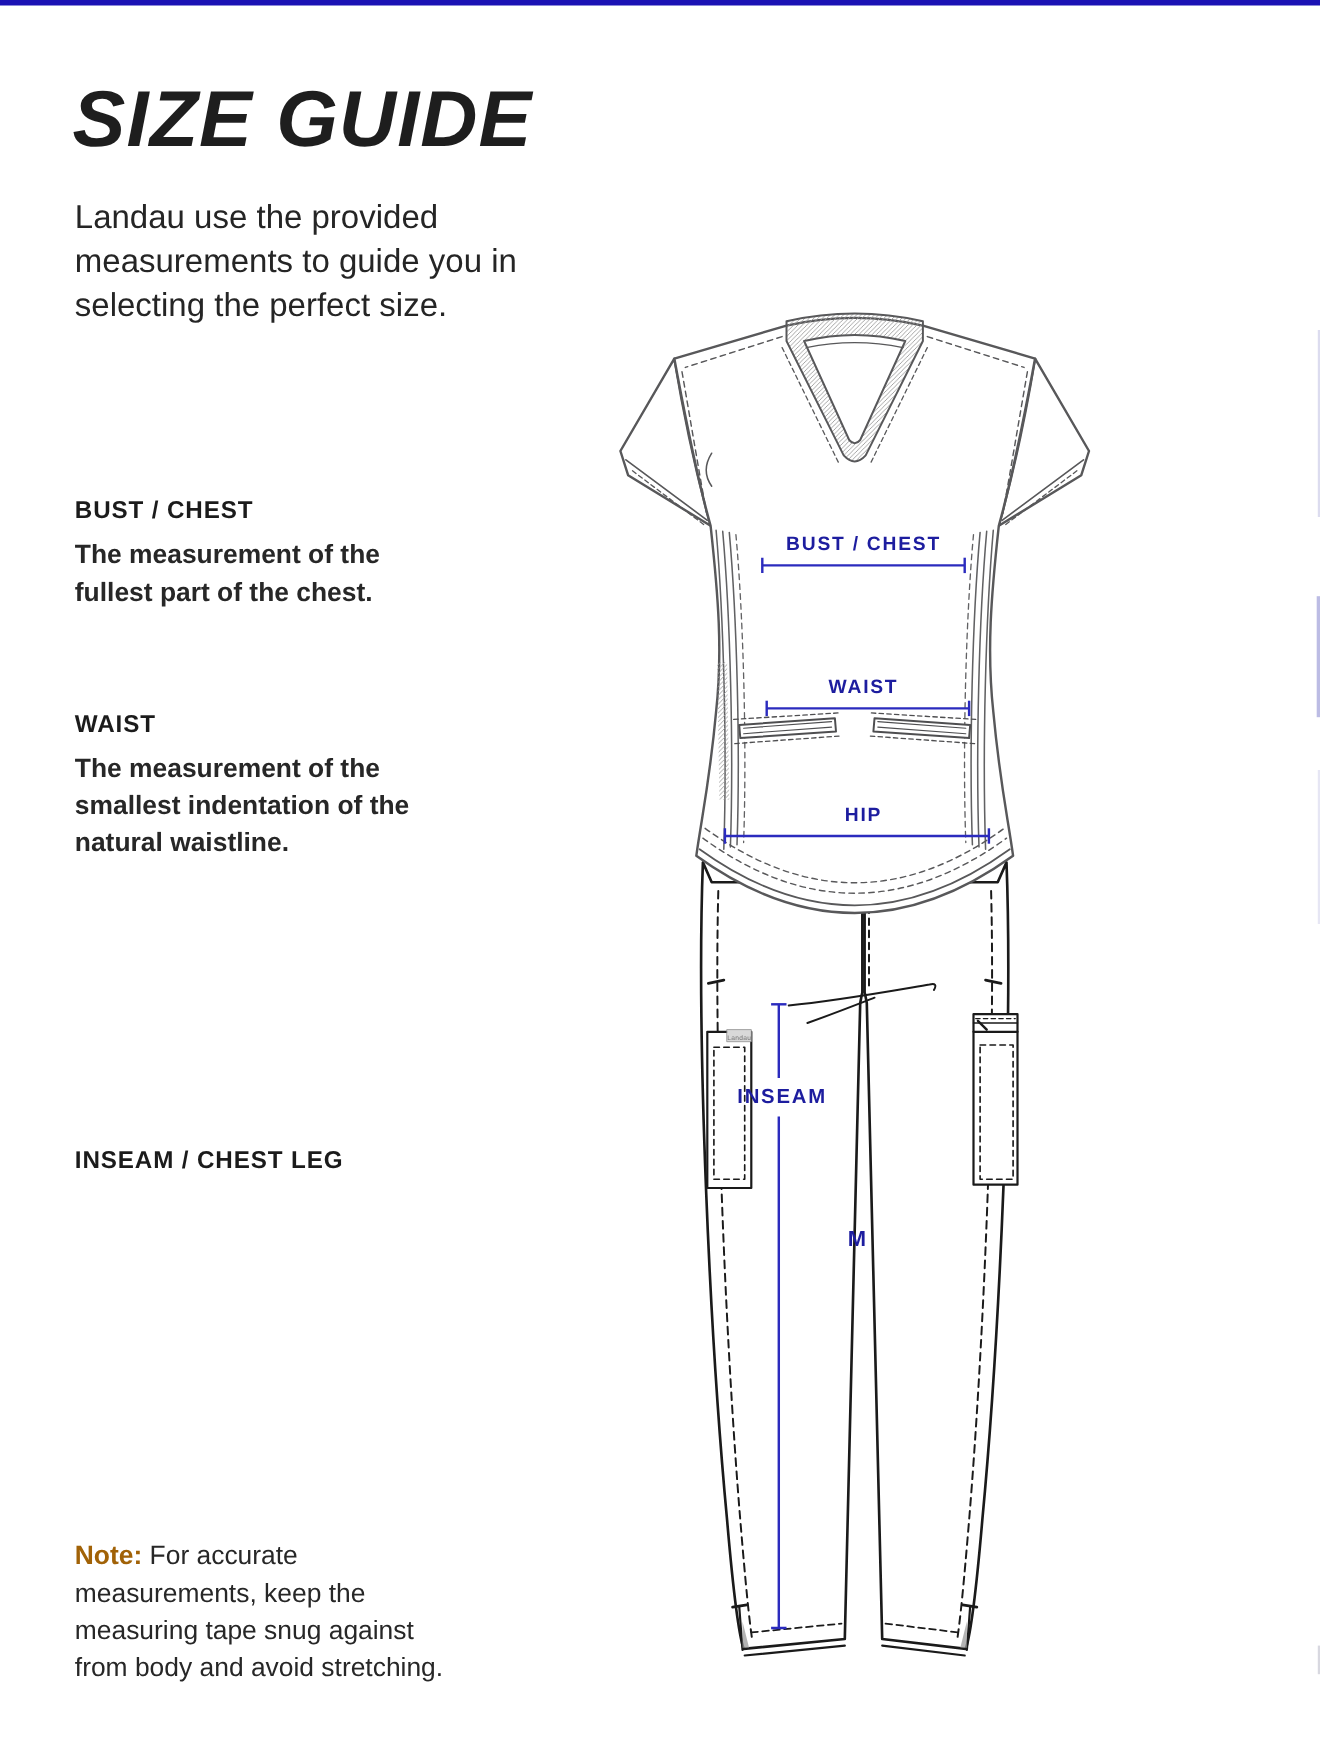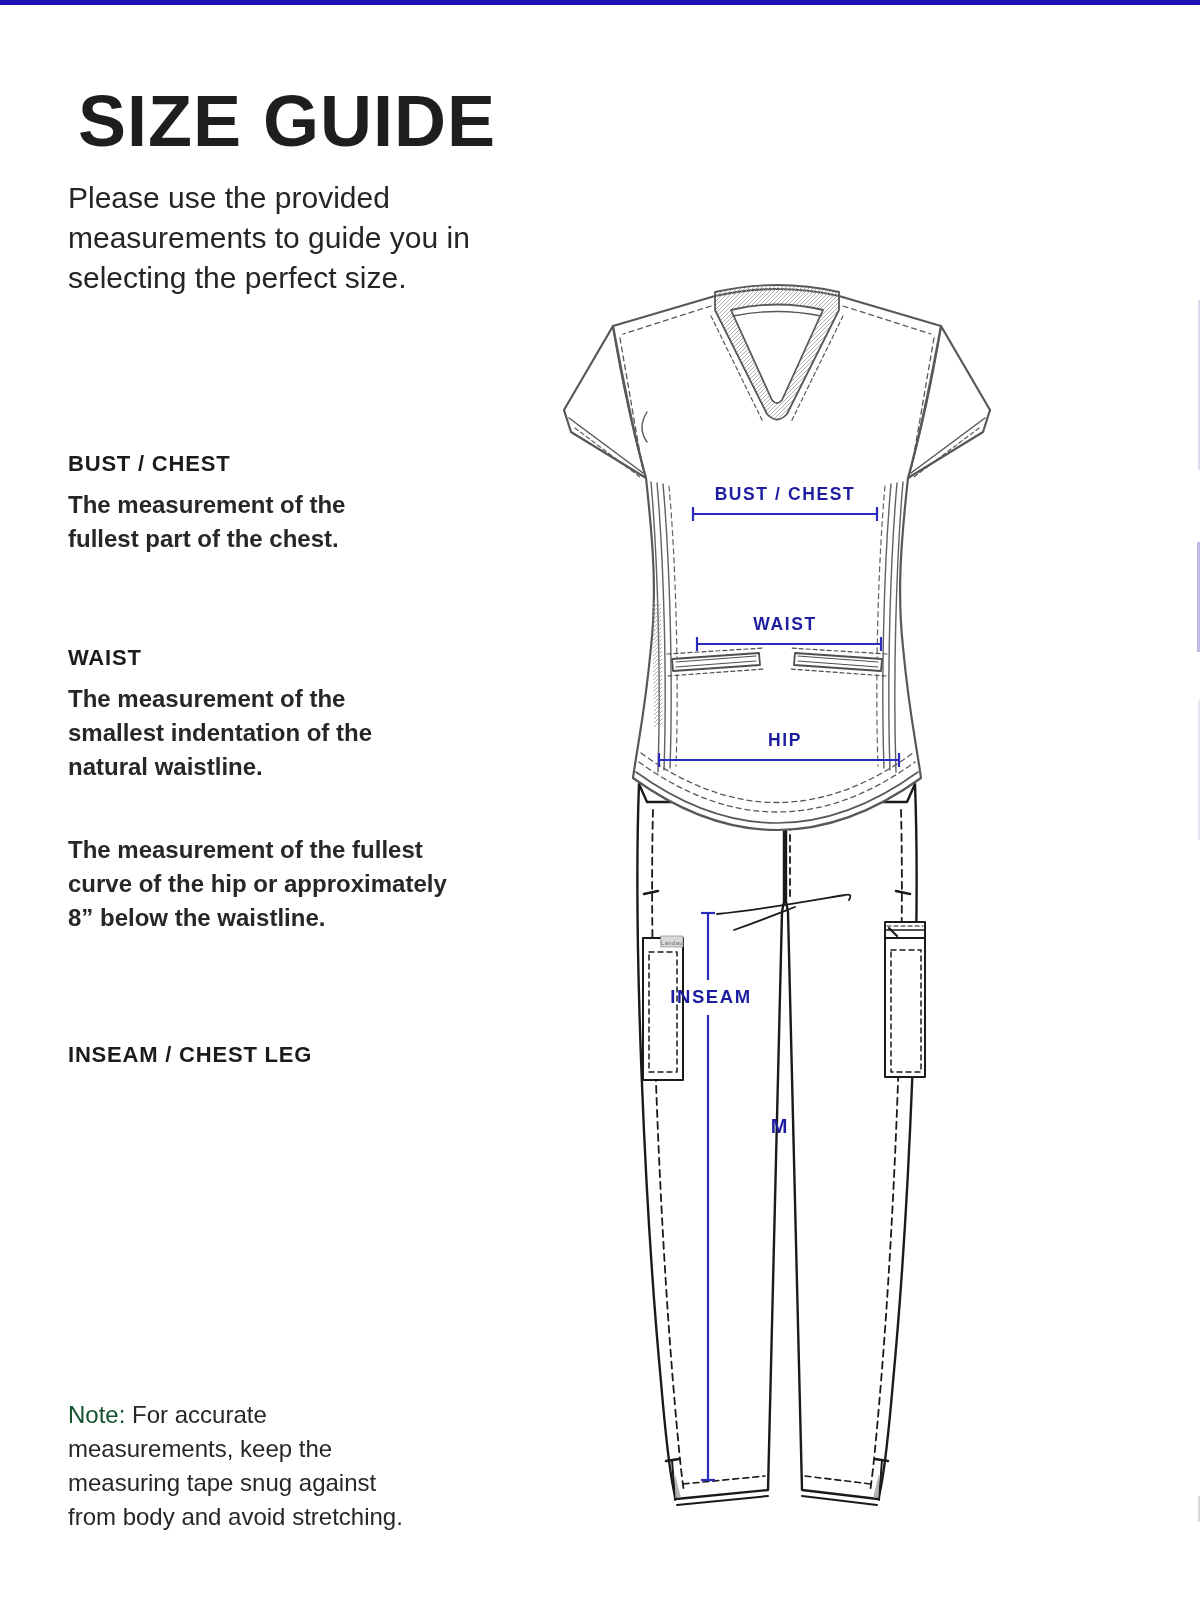--- a/index.html
+++ b/index.html
@@ -13,21 +13,22 @@
   }
   .top-border {
     position: absolute; top: 0; left: 0;
     width: 100%; height: 5px;
     background: #1b12b4;
   }
   .page-title {
     position: absolute; left: 66px; top: 68px;
     font-size: 72px; font-weight: bold;
     letter-spacing: 1px; color: #1e1e1e;
-    margin: 12px;
+    margin: 0;
+    font-style: italic;
   }
   .intro {
     position: absolute; left: 68px; top: 178px;
     width: 460px;
     font-size: 30px; line-height: 40px;
     color: #252525;
     white-space: pre-line;
     margin: 0;
   }
   .measure-section {
@@ -48,21 +49,21 @@
   }
   .sec-bust   { top: 450px; }
   .sec-waist  { top: 644px; }
   .sec-hips   { top: 833px; }
   .sec-inseam { top: 1041px; }
   .note {
     position: absolute; left: 68px; top: 1398px; width: 440px;
     font-size: 24px; line-height: 34px; color: #272727;
     white-space: pre-line; margin: 0;
   }
-  .note strong { font-weight: normal; color: #14532d; }
+  .note strong { font-weight: bold; color: #a16207; }
   .diagram-wrap {
     position: absolute; left: 535px; top: 262px;
     width: 475px; height: 1285px;
   }
   .edge-artifact { position: absolute; right: 0; }
   .edge-a1 { top: 300px; height: 170px; width: 2px; background: #dcdcef; }
   .edge-a2 { top: 542px; height: 110px; width: 3px; background: #bcbce4; }
   .edge-a3 { top: 700px; height: 140px; width: 2px; background: #e6e6f4; }
   .edge-a4 { top: 1496px; height: 26px; width: 2px; background: #d8d8e0; }
   svg text { font-family: "Liberation Sans", "DejaVu Sans", sans-serif; }
@@ -71,41 +72,38 @@
   .blue-label-m { font-weight: bold; font-size: 20px; fill: #1d1d9f; }
   .brand-label { font-size: 6px; fill: #6f6f6f; letter-spacing: 0.3px; }
 </style>
 </head>
 <body>
 
 <div class="top-border"></div>
 
 <h1 class="page-title">SIZE GUIDE</h1>
 
-<p class="intro">Please use the provided
+<p class="intro">Landau use the provided
 measurements to guide you in
 selecting the perfect size.</p>
 
 <div class="measure-section sec-bust">
   <h3>BUST / CHEST</h3>
   <p>The measurement of the
 fullest part of the chest.</p>
 </div>
 
 <div class="measure-section sec-waist">
   <h3>WAIST</h3>
   <p>The measurement of the
 smallest indentation of the
 natural waistline.</p>
 </div>
 
 <div class="measure-section sec-hips">
-  <p>The measurement of the fullest
-curve of the hip or approximately
-8” below the waistline.</p>
 </div>
 
 <div class="measure-section sec-inseam">
   <h3>INSEAM / CHEST LEG</h3>
 </div>
 
 <p class="note"><strong>Note:</strong> <span>For accurate
 measurements, keep the
 measuring tape snug against
 from body and avoid stretching.</span></p>

